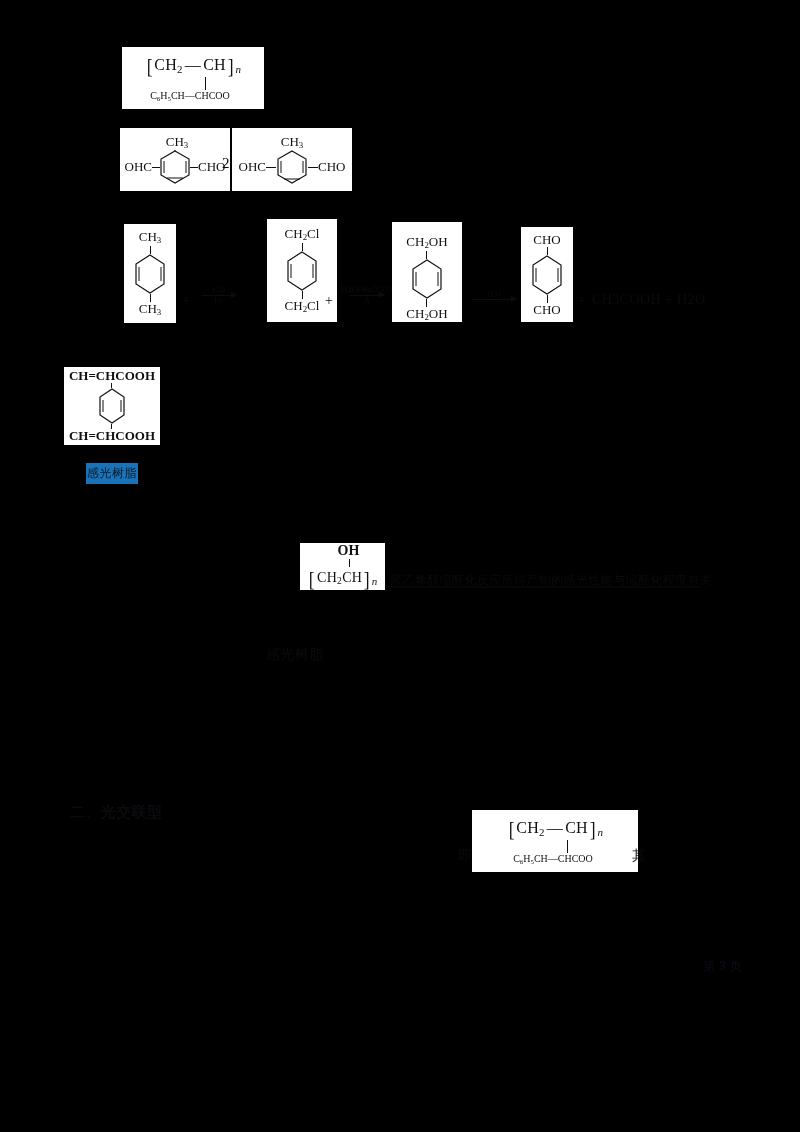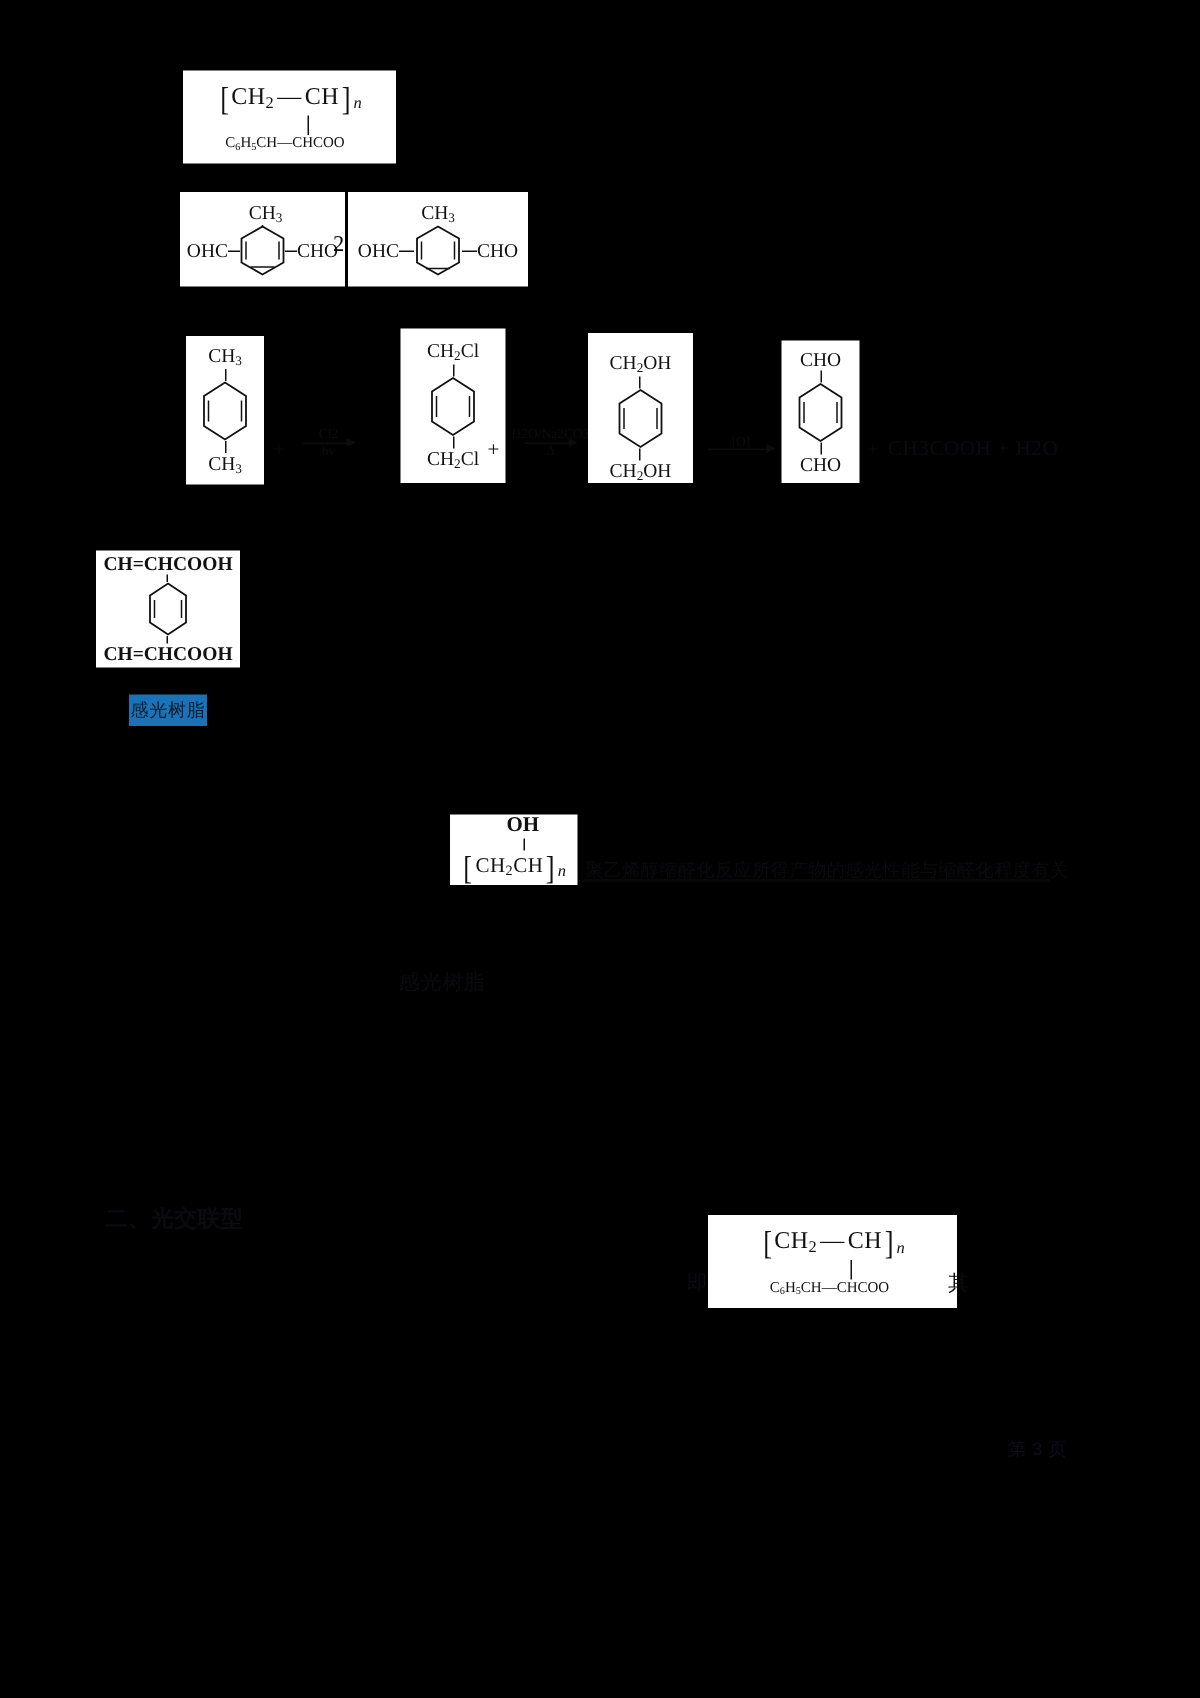--- a/index.html
+++ b/index.html
@@ -36,21 +36,21 @@
   .vstack{display:flex;flex-direction:column;align-items:center;}
   .lbl{font-size:13px;white-space:nowrap;}
   .hrow{display:flex;align-items:center;}
 
   
   .dark-text{
     position:absolute;font-family:"Liberation Sans", sans-serif;
     color:#0b0b0f;font-size:13px;white-space:nowrap;letter-spacing:.4px;
   }
   .dark-text.serif{font-family:"Liberation Serif", serif;}
-  .dark-blue{color:#0d0d1c;}
+  .dark-blue{color:#0d0d1c;margin-left:31px;}
   .dark-rule{position:absolute;background:#070707;height:2px;}
 
   
   .hl{
     position:absolute;background:#1a72b8;color:#0a1a28;
     font-family:"Liberation Sans", sans-serif;font-size:12px;
     display:flex;align-items:center;justify-content:center;letter-spacing:.5px;
   }
 
   .arrow{position:absolute;display:flex;flex-direction:column;align-items:center;justify-content:center;text-align:center;}

